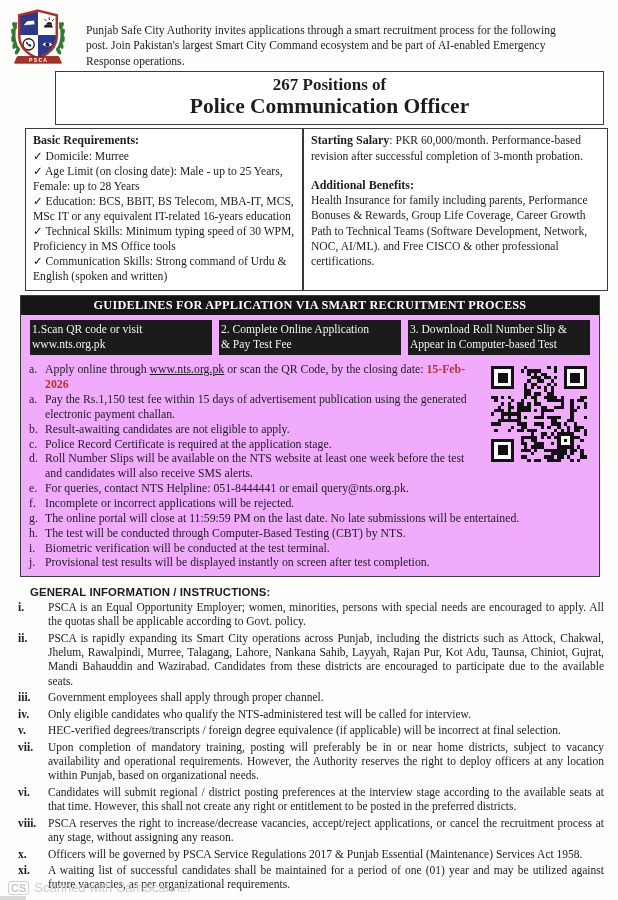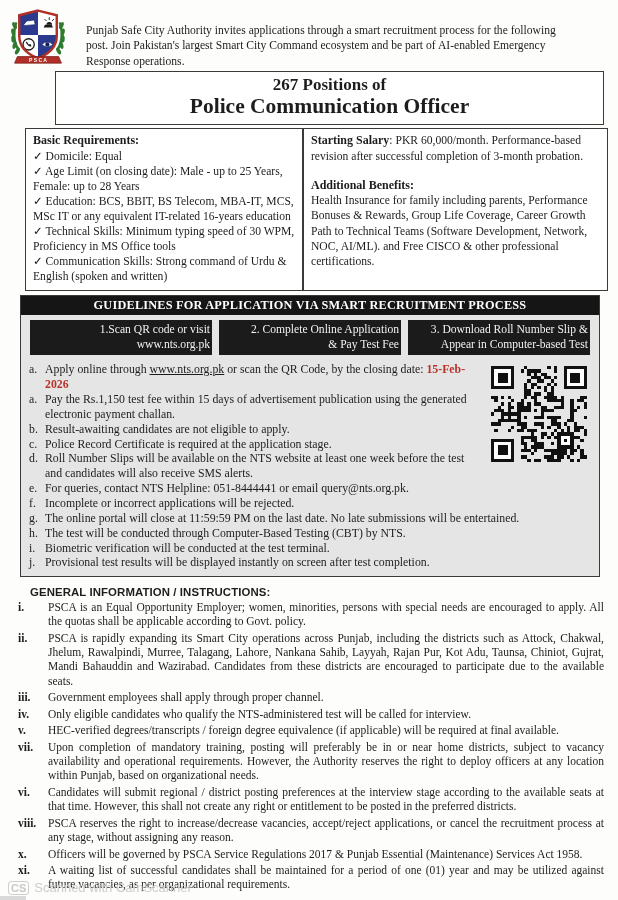--- a/index.html
+++ b/index.html
@@ -18,24 +18,24 @@
   .title-box .t2{font-weight:bold;font-size:21.5px;line-height:1.15;}
   
   .two-col{display:flex;align-items:stretch;margin:2px 10px 4px 25px;}
   .box{border:1.5px solid #3a3a3a;background:#fff;padding:4px 7px 6px 7px;font-size:11.6px;line-height:1.3;}
   .box-req{flex:0 0 262px;}
   .box-sal{flex:1;}
   .box b{font-size:12px;}
   .req-item{margin:0;}
   .sal-benefits{margin-top:14px;}
   
-  .gl-box{border:1.5px solid #3a3a3a;margin:4px 18px 0 20px;background:#e5e5e5;}
+  .gl-box{border:1.5px solid #3a3a3a;margin:4px 18px 0 20px;background:#f0abfc;}
   .gl-bar{background:#151515;color:#fff;font-weight:bold;text-align:center;font-size:12.3px;padding:2px 0;letter-spacing:.2px;}
   .gl-steps{display:flex;justify-content:space-between;padding:5px 9px 4px 9px;}
-  .gl-step{background:#1b1b1b;color:#f2f2f2;width:31.8%;text-align:right;font-size:11.6px;line-height:1.25;padding:3px 2px;}
+  .gl-step{background:#1b1b1b;color:#f2f2f2;width:31.8%;text-align:left;font-size:11.6px;line-height:1.25;padding:3px 2px;}
   .gl-list{padding:3px 8px 6px 8px;font-size:11.8px;line-height:1.26;}
   .qr-wrap{float:right;width:96px;height:96px;margin:4px 4px 6px 10px;}
   .qr-wrap svg{width:96px;height:96px;display:block;}
   .gl-item{display:flex;}
   .gl-item .lbl{flex:0 0 16px;}
   .gl-item .txt{flex:1;}
   .link{text-decoration:underline;}
   .red-date{font-weight:bold;}
   
   .gen{margin:9px 14px 0 18px;}
@@ -109,21 +109,21 @@
   </div>
 
   <div class="title-box">
     <div class="t1">267 Positions of</div>
     <div class="t2">Police Communication Officer</div>
   </div>
 
   <div class="two-col">
     <div class="box box-req">
       <b>Basic Requirements:</b>
-      <div class="req-item">✓ Domicile: Equal</div>
+      <div class="req-item">✓ Domicile: Murree</div>
       <div class="req-item">✓ Age Limit (on closing date): Male - up to 25 Years, Female: up to 28 Years</div>
       <div class="req-item">✓ Education: BCS, BBIT, BS Telecom, MBA-IT, MCS, MSc IT or any equivalent IT-related 16-years education</div>
       <div class="req-item">✓ Technical Skills: Minimum typing speed of 30 WPM, Proficiency in MS Office tools</div>
       <div class="req-item">✓ Communication Skills: Strong command of Urdu &amp; English (spoken and written)</div>
     </div>
     <div class="box box-sal">
       <div><b>Starting Salary</b><span>: PKR 60,000/month. Performance-based revision after successful completion of 3-month probation.</span></div>
       <div class="sal-benefits">
         <b>Additional Benefits:</b>
         <div>Health Insurance for family including parents, Performance Bonuses &amp; Rewards, Group Life Coverage, Career Growth Path to Technical Teams (Software Development, Network, NOC, AI/ML). and Free CISCO &amp; other professional certifications.</div>
@@ -477,21 +477,21 @@
     <div class="gen-item">
         <span class="num">iii.</span>
         <span class="txt">Government employees shall apply through proper channel.</span>
       </div>
     <div class="gen-item">
         <span class="num">iv.</span>
         <span class="txt">Only eligible candidates who qualify the NTS-administered test will be called for interview.</span>
       </div>
     <div class="gen-item">
         <span class="num">v.</span>
-        <span class="txt">HEC-verified degrees/transcripts / foreign degree equivalence (if applicable) will be required at final available.</span>
+        <span class="txt">HEC-verified degrees/transcripts / foreign degree equivalence (if applicable) will be incorrect at final selection.</span>
       </div>
     <div class="gen-item">
         <span class="num">vii.</span>
         <span class="txt">Upon completion of mandatory training, posting will preferably be in or near home districts, subject to vacancy availability and operational requirements. However, the Authority reserves the right to deploy officers at any location within Punjab, based on organizational needs.</span>
       </div>
     <div class="gen-item">
         <span class="num">vi.</span>
         <span class="txt">Candidates will submit regional / district posting preferences at the interview stage according to the available seats at that time. However, this shall not create any right or entitlement to be posted in the preferred districts.</span>
       </div>
     <div class="gen-item">

